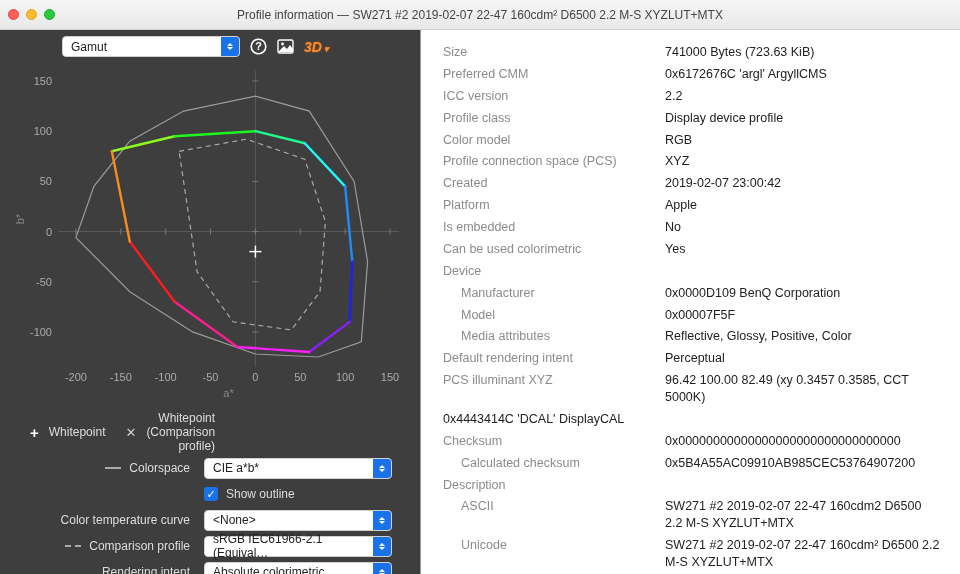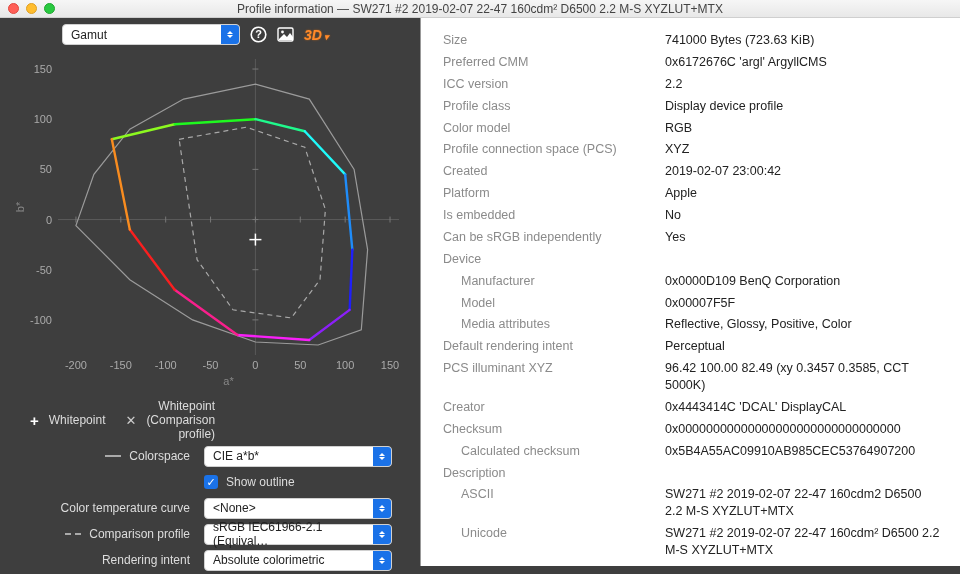--- a/index.html
+++ b/index.html
@@ -6,21 +6,21 @@
   body {
     font-family: -apple-system, BlinkMacSystemFont, "Helvetica Neue", Arial, sans-serif;
     font-size: 12px;
     background: #3e3e3e;
     color: #ccc;
     width: 960px;
     height: 574px;
     overflow: hidden;
   }
   .titlebar {
-    height: 18px;
+    height: 30px;
     background: linear-gradient(#f6f6f6,#e8e8e8);
     display: flex;
     align-items: center;
     padding: 0 8px;
     border-bottom: 1px solid #cfcfcf;
     position: relative;
   }
   .traffic { display: flex; gap: 7px; position: absolute; left: 8px; }
   .tl { width: 11px; height: 11px; border-radius: 50%; }
   .tl.r { background: #ff5f57; border:1px solid #e14940;}
@@ -298,21 +298,21 @@
       </div>
       <div class="info-row">
         <div class="k">Platform</div>
         <div class="v">Apple</div>
       </div>
       <div class="info-row">
         <div class="k">Is embedded</div>
         <div class="v">No</div>
       </div>
       <div class="info-row">
-        <div class="k">Can be sRGB independently</div>
+        <div class="k">Can be used colorimetric</div>
         <div class="v">Yes</div>
       </div>
       <div class="info-row">
         <div class="k">Device</div>
         <div class="v"></div>
       </div>
       <div class="info-row">
         <div class="k indent1">Manufacturer</div>
         <div class="v">0x0000D109 BenQ Corporation</div>
       </div>
@@ -326,21 +326,20 @@
       </div>
       <div class="info-row">
         <div class="k">Default rendering intent</div>
         <div class="v">Perceptual</div>
       </div>
       <div class="info-row">
         <div class="k">PCS illuminant XYZ</div>
         <div class="v">96.42 100.00  82.49 (xy 0.3457 0.3585, CCT 5000K)</div>
       </div>
       <div class="info-row">
-        <div class="k">Creator</div>
         <div class="v">0x4443414C 'DCAL' DisplayCAL</div>
       </div>
       <div class="info-row">
         <div class="k">Checksum</div>
         <div class="v">0x00000000000000000000000000000000</div>
       </div>
       <div class="info-row">
         <div class="k indent1">Calculated checksum</div>
         <div class="v">0x5B4A55AC09910AB985CEC53764907200</div>
       </div>

